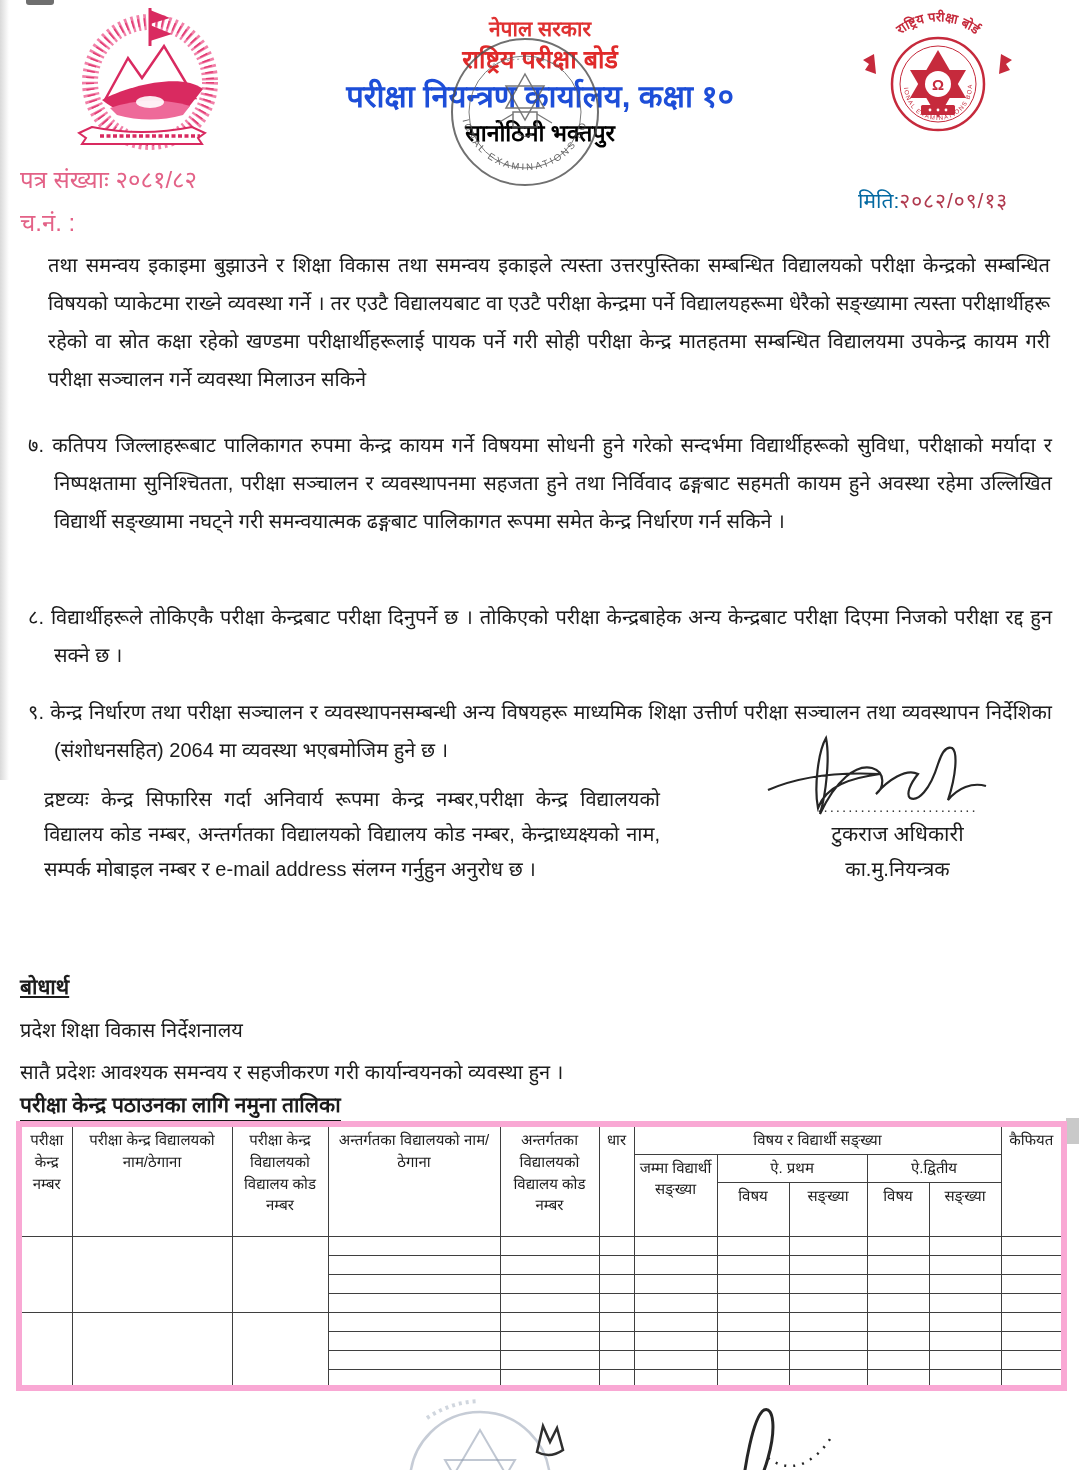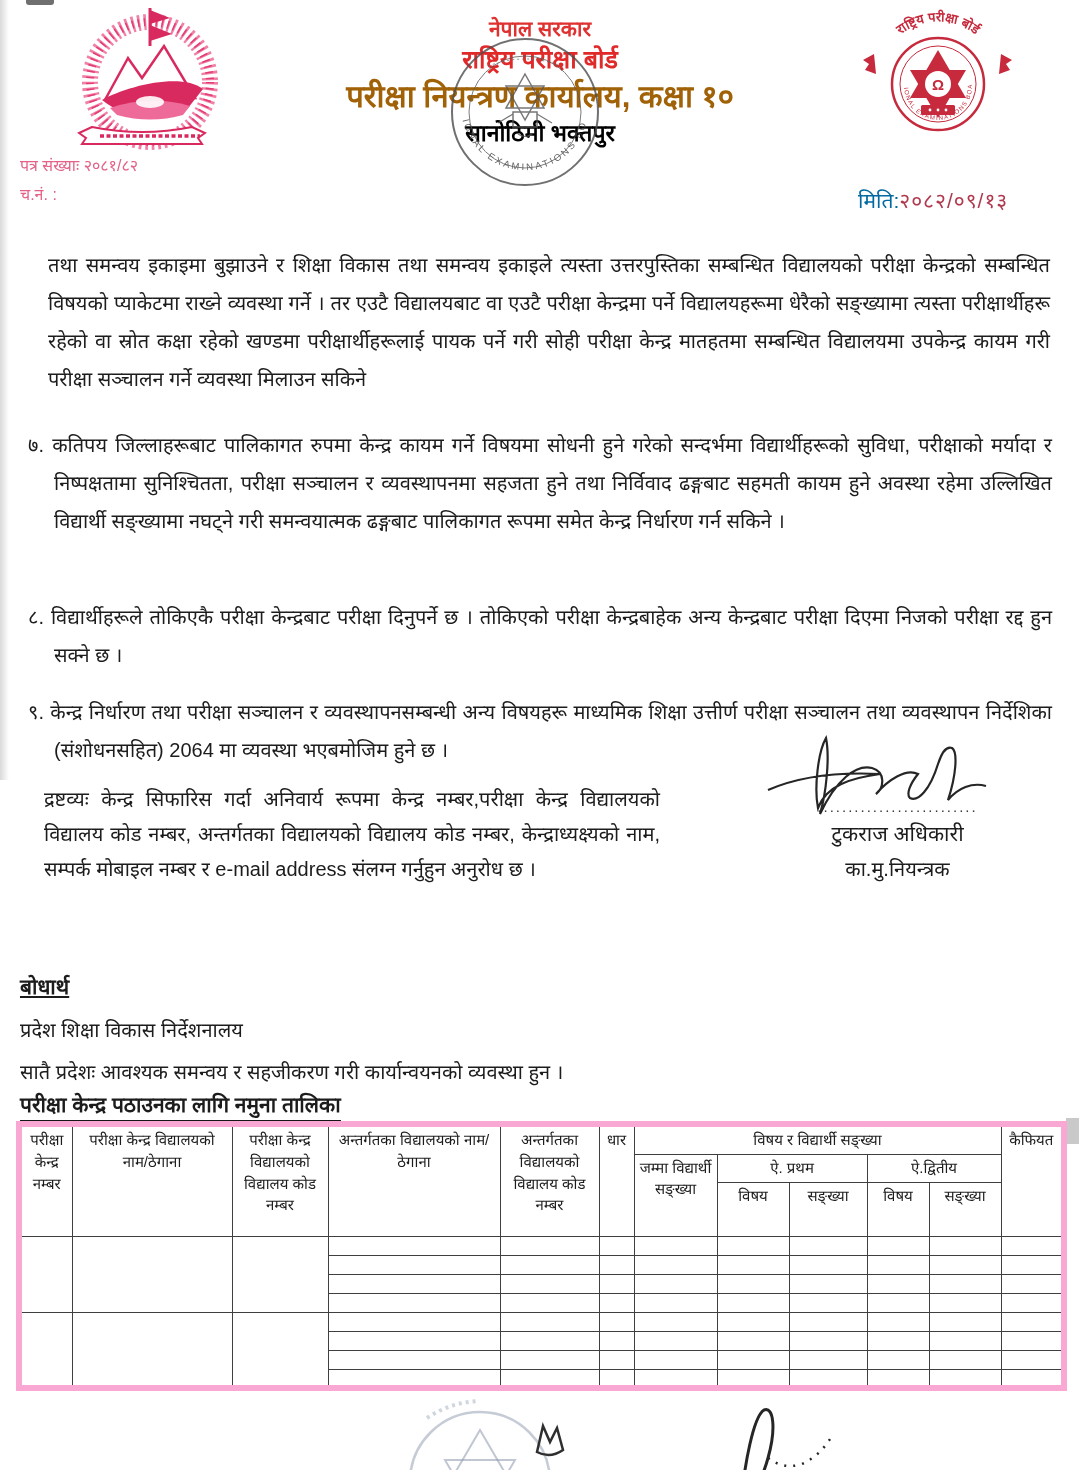--- a/index.html
+++ b/index.html
@@ -13,25 +13,25 @@
     background:linear-gradient(to right,rgba(180,180,180,.5),rgba(255,255,255,0));pointer-events:none;}
   .corner-mark{position:absolute;left:26px;top:0;width:28px;height:5px;background:#6f6f6f;border-radius:0 0 3px 3px;}
   .edge-smudge{position:absolute;right:0;top:1118px;width:13px;height:26px;background:#c9c9c9;}
 
   
   .emblem{position:absolute;left:62px;top:2px;width:175px;height:155px;}
   .neb-logo{position:absolute;left:850px;top:2px;width:175px;height:140px;}
   .title-block{position:absolute;left:255px;top:16px;width:570px;text-align:center;line-height:1.28;}
   .t-gov{font-size:21px;font-weight:bold;color:#e03131;white-space:nowrap;}
   .t-board{font-size:25px;font-weight:bold;color:#e02a2a;white-space:nowrap;}
-  .t-office{font-size:31px;font-weight:bold;color:#a16207;white-space:nowrap;margin-top:2px;}
+  .t-office{font-size:31px;font-weight:bold;color:#1d4ed8;white-space:nowrap;margin-top:2px;}
   .t-addr{font-size:23px;font-weight:bold;color:#000000;white-space:nowrap;margin-top:2px;}
   .center-stamp{position:absolute;left:418px;top:30px;width:215px;height:165px;opacity:.8;}
 
-  .ref-block{position:absolute;left:20px;top:152px;font-size:16px;color:#e36287;line-height:1.8;}
+  .ref-block{position:absolute;left:20px;top:158px;font-size:24px;color:#e36287;line-height:1.8;}
   .date-block{position:absolute;left:858px;top:186px;font-size:21px;}
   .date-label{color:#0369a1;}
   .date-value{color:#b0394e;letter-spacing:1px;}
 
   
   .para{position:absolute;text-align:justify;font-size:20px;line-height:38px;color:#1c1c1c;}
   .intro{left:48px;top:246px;width:1002px;}
   .item{left:28px;top:0;width:1024px;padding-left:26px;text-indent:-26px;box-sizing:border-box;}
   .item7{top:426px;}
   .item8{top:598px;}

